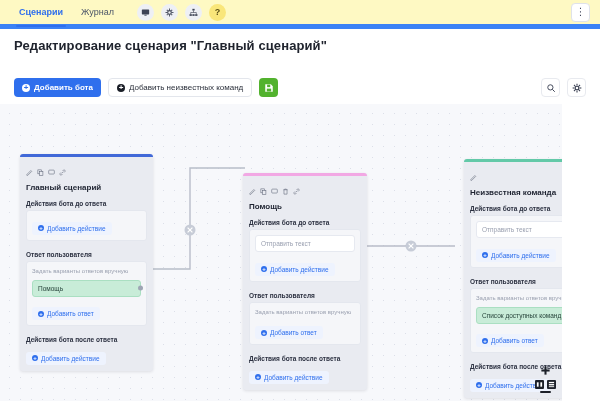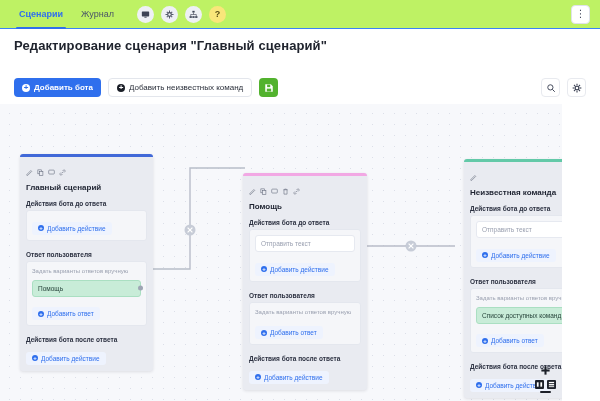--- a/index.html
+++ b/index.html
@@ -7,21 +7,21 @@
     width: 600px; height: 401px;
     font-family: "Liberation Sans", sans-serif;
     background: #ffffff;
     overflow: hidden;
   }
   #app { position: relative; width: 600px; height: 401px; }
 
   
   .topnav {
     position: absolute; left: 0; top: 0; width: 600px; height: 29px;
-    background: #bef264; border-bottom: 1px solid #3b82f6;
+    background: #fef9c3; border-bottom: 5px solid #3b82f6;
     display: flex; align-items: center; padding: 0 10px;
   }
   .nav-tab {
     font-size: 9px; color: #4a5568; padding: 0 9px; height: 29px;
     display: flex; align-items: center; position: relative; white-space: nowrap;
   }
   .nav-tab.active { color: #2f6fed; font-weight: bold; }
   .nav-tab.active::after {
     content: ""; position: absolute; left: 6px; right: 6px; bottom: 0;
     height: 2px; background: #2f6fed; border-radius: 1px;

